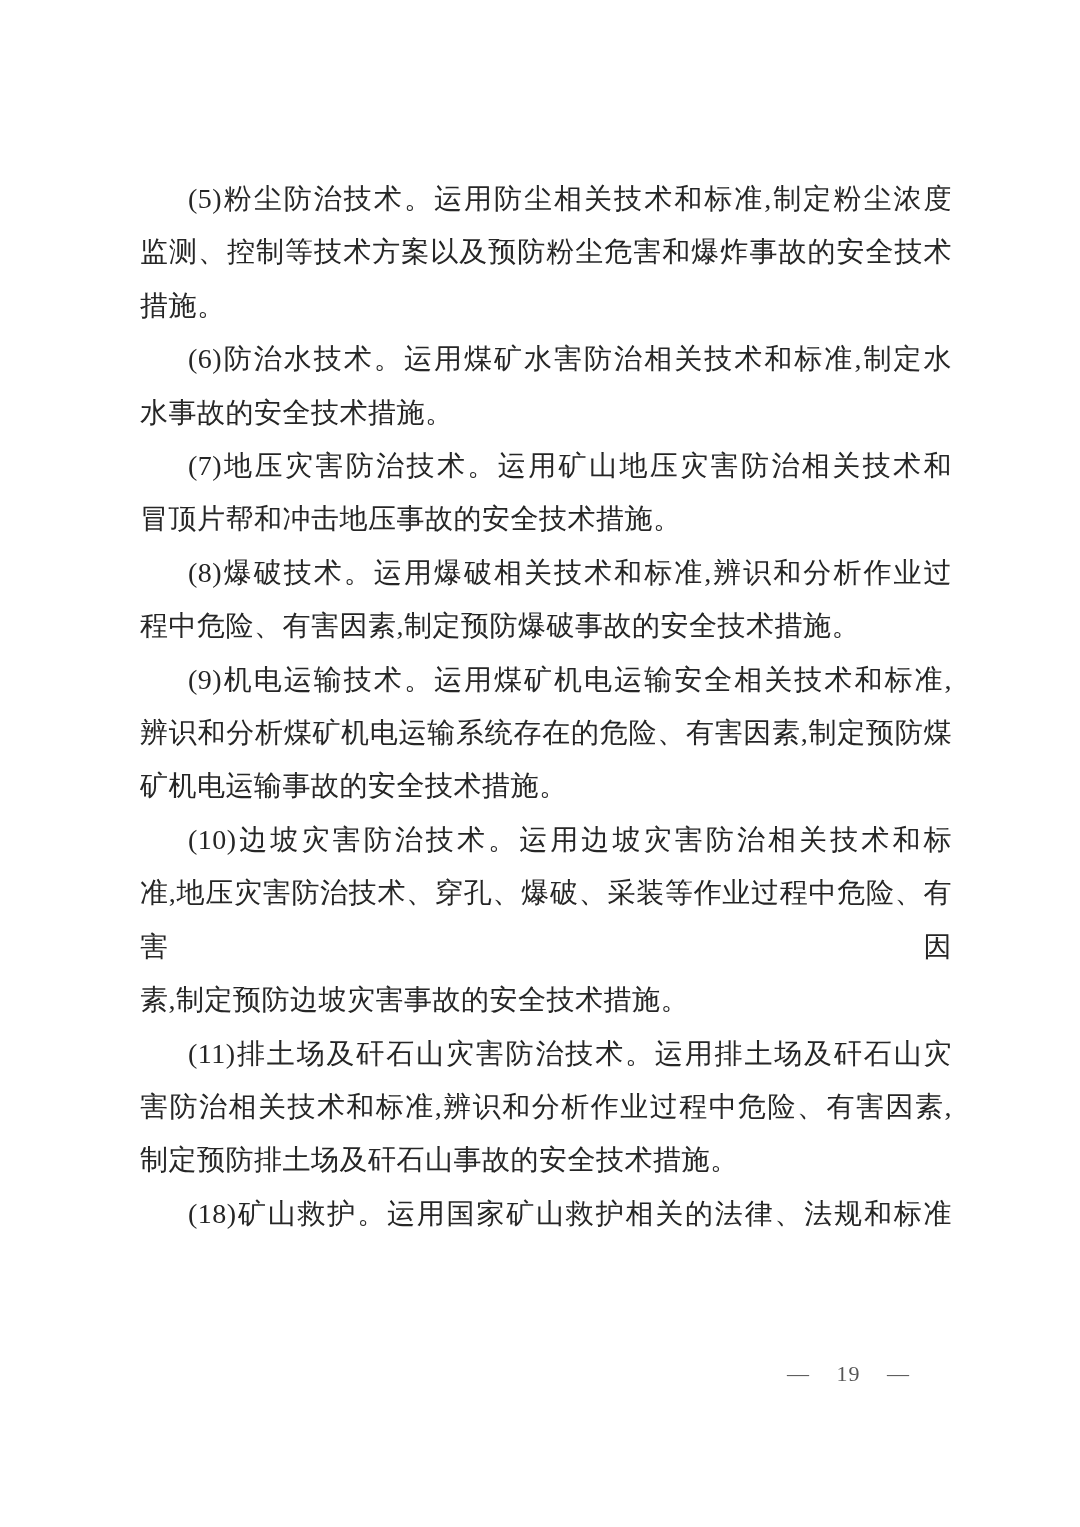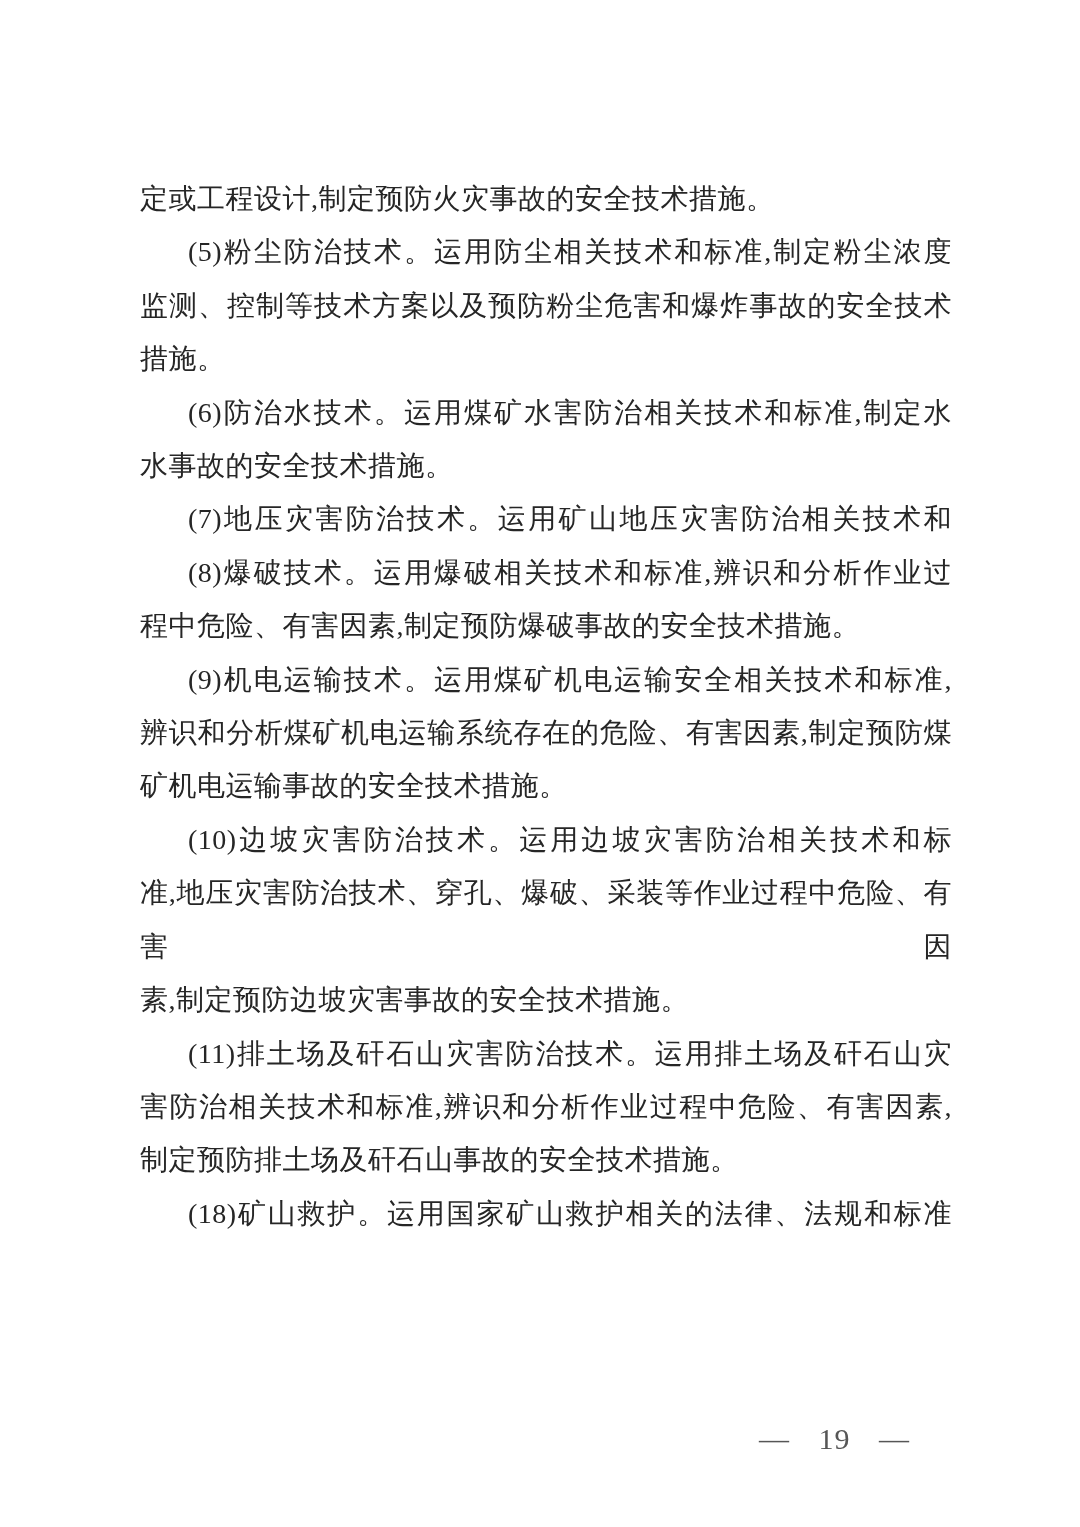--- a/index.html
+++ b/index.html
@@ -32,40 +32,40 @@
   }
   .line.fill {
     white-space: normal;
     text-align-last: justify;
   }
   .line.indent {
     text-indent: 48px;
   }
   .footer {
     position: absolute;
-    top: 1422px;
+    top: 1361px;
     right: 170px;
-    font-size: 30px;
+    font-size: 22px;
     color: #565656;
     word-spacing: 20px;
     letter-spacing: 1px;
   }
 </style>
 </head>
 <body>
 
 <div class="page">
   <div class="textblock" id="textblock">
-      <div class="line">定或工程设计,制定预防火灾事故的安全技术措施。</div>
       <div class="line indent fill">(5)粉尘防治技术。运用防尘相关技术和标准,制定粉尘浓度</div>
       <div class="line fill">监测、控制等技术方案以及预防粉尘危害和爆炸事故的安全技术</div>
       <div class="line">措施。</div>
       <div class="line indent fill">(6)防治水技术。运用煤矿水害防治相关技术和标准,制定水</div>
       <div class="line">水事故的安全技术措施。</div>
       <div class="line indent fill">(7)地压灾害防治技术。运用矿山地压灾害防治相关技术和</div>
+      <div class="line">冒顶片帮和冲击地压事故的安全技术措施。</div>
       <div class="line indent fill">(8)爆破技术。运用爆破相关技术和标准,辨识和分析作业过</div>
       <div class="line">程中危险、有害因素,制定预防爆破事故的安全技术措施。</div>
       <div class="line indent fill">(9)机电运输技术。运用煤矿机电运输安全相关技术和标准,</div>
       <div class="line fill">辨识和分析煤矿机电运输系统存在的危险、有害因素,制定预防煤</div>
       <div class="line">矿机电运输事故的安全技术措施。</div>
       <div class="line indent fill">(10)边坡灾害防治技术。运用边坡灾害防治相关技术和标</div>
       <div class="line fill">准,地压灾害防治技术、穿孔、爆破、采装等作业过程中危险、有害因</div>
       <div class="line">素,制定预防边坡灾害事故的安全技术措施。</div>
       <div class="line indent fill">(11)排土场及矸石山灾害防治技术。运用排土场及矸石山灾</div>
       <div class="line fill">害防治相关技术和标准,辨识和分析作业过程中危险、有害因素,</div>

